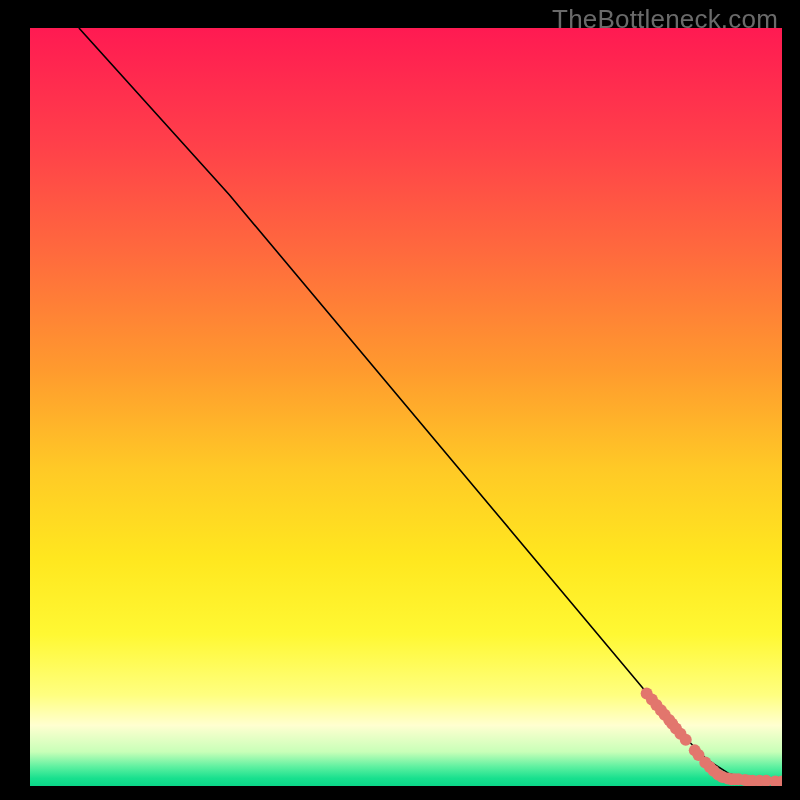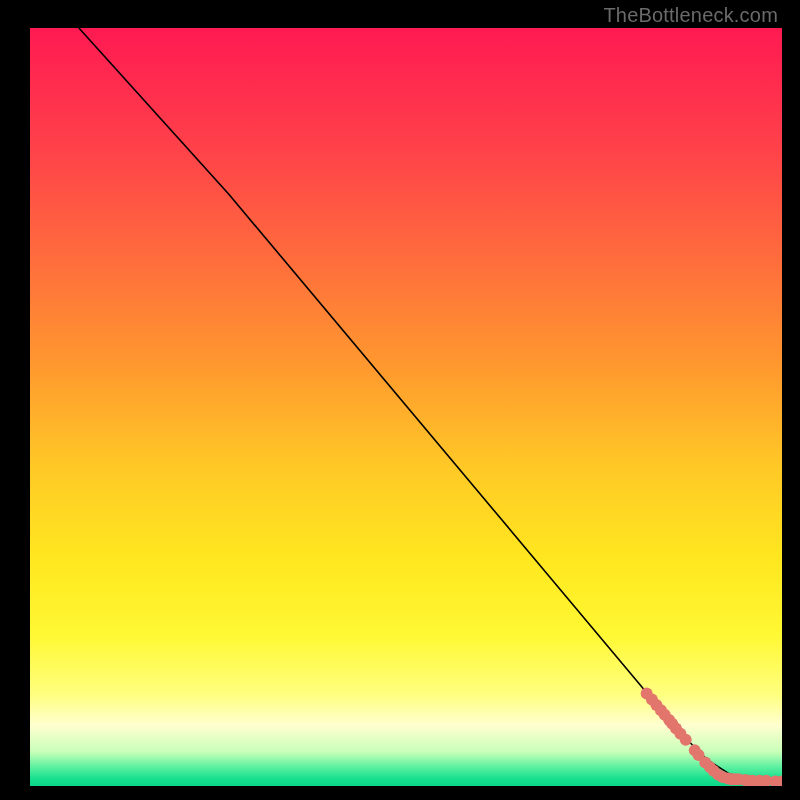--- a/index.html
+++ b/index.html
@@ -14,21 +14,21 @@
     position: relative;
     width: 800px;
     height: 800px;
     background: #000000;
   }
   .watermark {
     position: absolute;
     top: 4px;
     right: 22px;
     font-family: Arial, Helvetica, sans-serif;
-    font-size: 20px;
+    font-size: 26px;
     color: #6a6a6a;
     font-weight: 500;
     letter-spacing: 0.2px;
     margin-left: 12px;
   }
   .plot {
     position: absolute;
     left: 30px;
     top: 28px;
     width: 752px;

